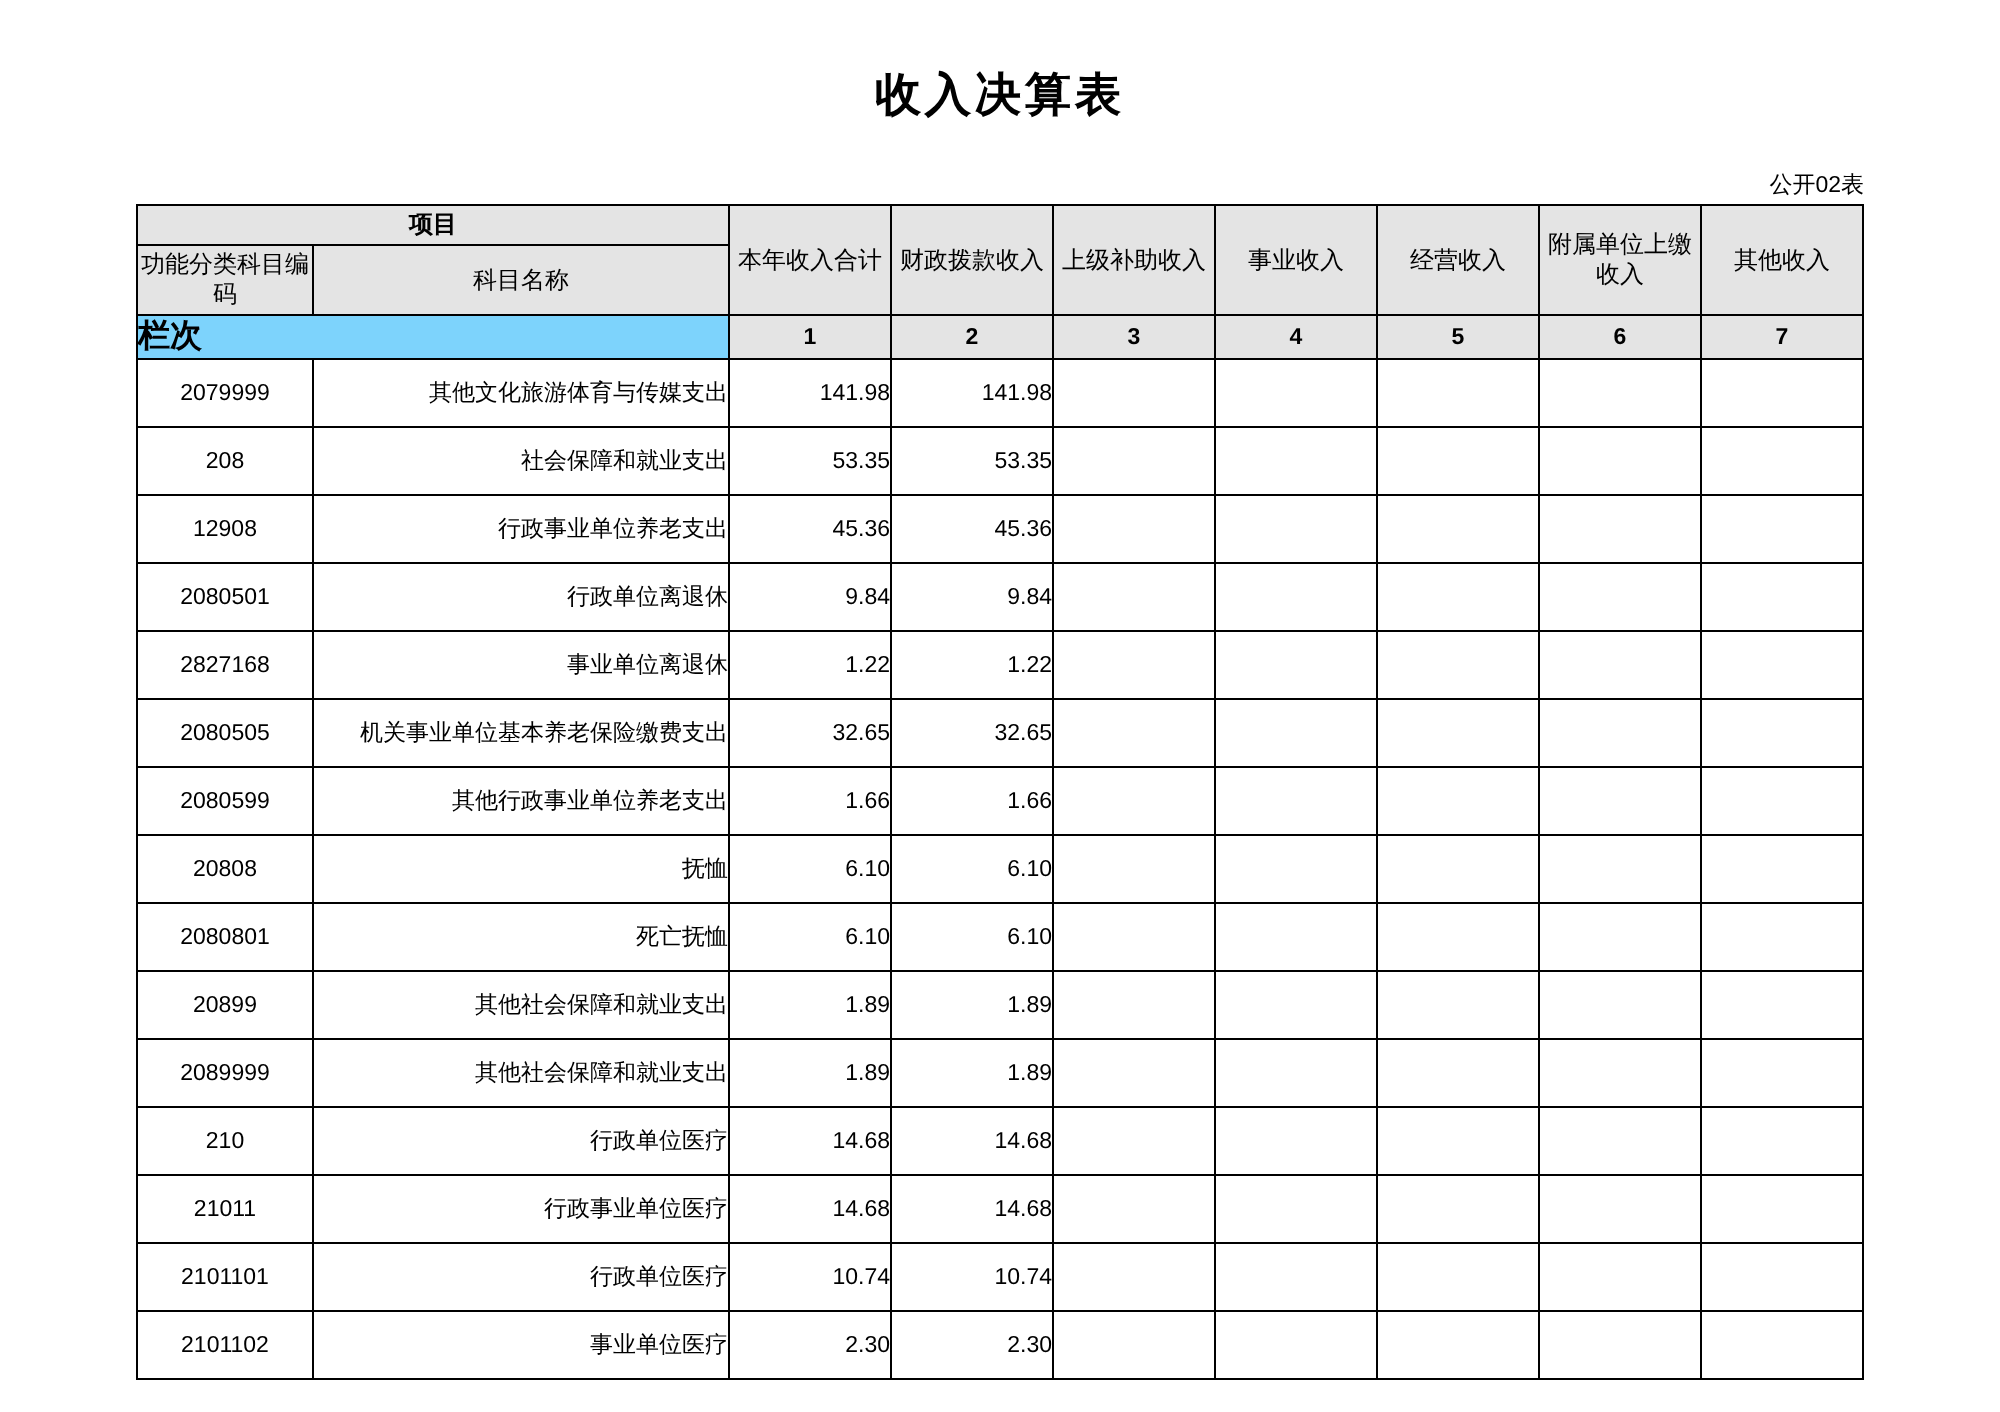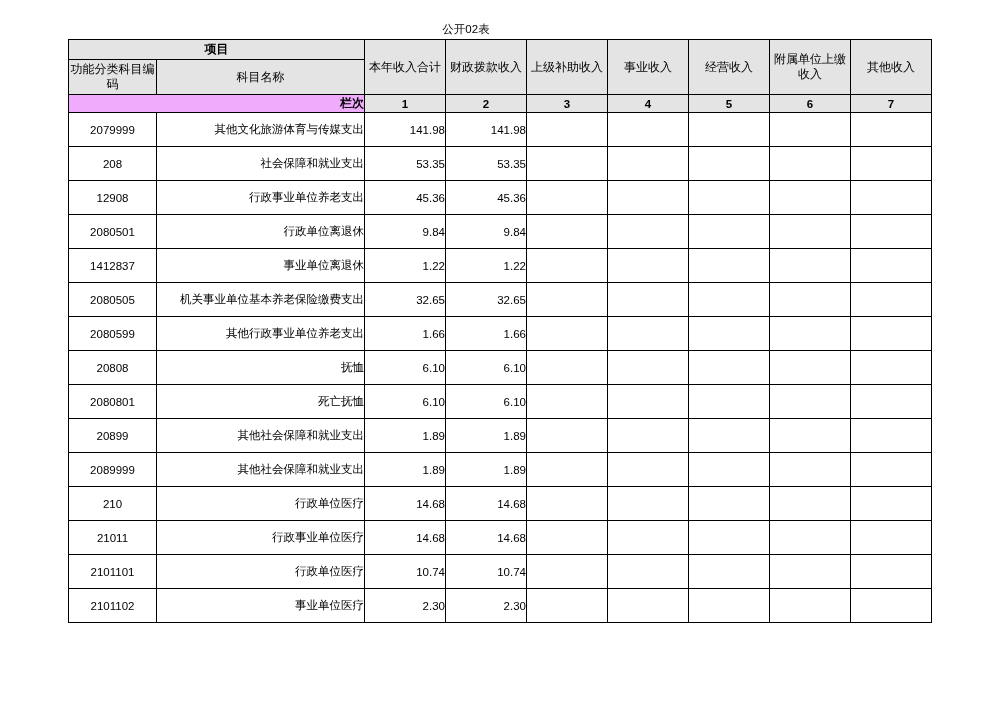--- a/index.html
+++ b/index.html
@@ -22,21 +22,21 @@
   }
   .doc-title {
     text-align: center;
     font-size: 23px;
     font-weight: bold;
     letter-spacing: 2px;
     margin-top: 32px;
     font-family: "Liberation Serif", serif;
   }
   .sheet-code {
-    text-align: center;
+    text-align: right;
     font-size: 11.5px;
     margin-top: 22px;
     padding-right: 68px;
   }
   .meta-row {
     display: flex;
     justify-content: space-between;
     align-items: flex-end;
     font-size: 11.5px;
     padding: 0 68px;
@@ -69,23 +69,23 @@
     background: #e4e4e4;
     text-align: center;
     font-size: 12px;
     padding: 3px 0;
   }
   .hdr-tall {
     height: 54px;
     vertical-align: middle;
   }
   .lan-label {
-    background: #f0abfc;
-    text-align: right;
-    font-size: 12px;
+    background: #7dd3fc;
+    text-align: left;
+    font-size: 16px;
     padding: 3px 0;
   }
   .lan-num {
     background: #e4e4e4;
     text-align: center;
     font-size: 11.5px;
     padding: 3px 0;
   }
   td.code {
     text-align: center;
@@ -117,20 +117,21 @@
   }
   col.c-code { width: 88px; }
   col.c-name { width: 208px; }
   col.c-v { width: 81px; }
 </style>
 </head>
 <body>
 
 <div class="page">
 
+  <div class="doc-title">收入决算表</div>
 
   <div class="sheet-code">公开02表</div>
 
 
   <div class="table-wrap">
     <table class="fin">
       <colgroup>
         <col class="c-code">
         <col class="c-name">
         <col class="c-v">
@@ -206,21 +207,21 @@
           <td class="name">行政单位离退休</td>
           <td class="num">9.84</td>
           <td class="num">9.84</td>
           <td class="num"></td>
           <td class="num"></td>
           <td class="num"></td>
           <td class="num"></td>
           <td class="num"></td>
         </tr>
         <tr>
-          <td class="code">1412837</td>
+          <td class="code">2827168</td>
           <td class="name">事业单位离退休</td>
           <td class="num">1.22</td>
           <td class="num">1.22</td>
           <td class="num"></td>
           <td class="num"></td>
           <td class="num"></td>
           <td class="num"></td>
           <td class="num"></td>
         </tr>
         <tr>

